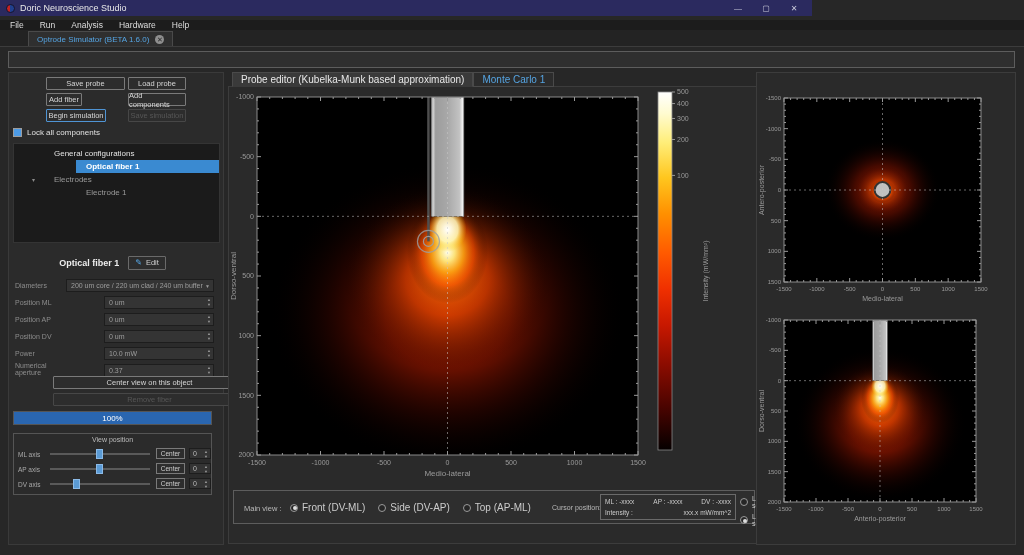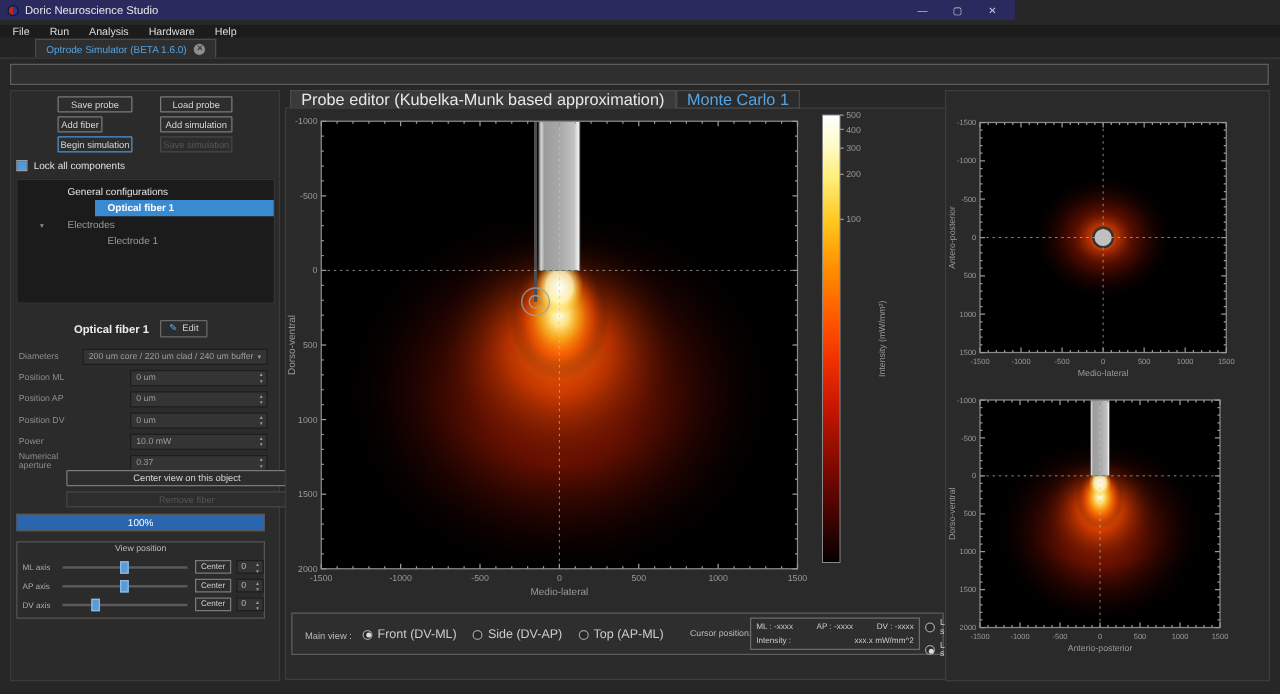--- a/index.html
+++ b/index.html
@@ -38,21 +38,21 @@
     background:#2f2f2f; border:1px solid #5d5d5d; }
 
   
   .left-panel { position:absolute; left:8px; top:72px; width:216px; height:473px;
     border:1px solid #3a3a3a; background:#2b2b2b; }
   .btn { position:absolute; background:#2d2d2d; border:1px solid #7a7a7a; color:#d6d6d6;
     font-size:7.5px; display:flex; align-items:center; justify-content:center;
     border-radius:1px; cursor:default; }
   .btn.primary { border-color:#4f94d4; }
   .btn.disabled { color:#565656; border-color:#474747; }
-  .b-save  { left:37px; top:4px;  width:60px; height:13px;text-align:center; }
+  .b-save  { left:37px; top:4px;  width:79px; height:13px;text-align:center; }
   .b-load  { left:119px; top:4px; width:58px; height:13px; }
   .b-fiber { left:37px; top:20px; width:36px; height:13px; }
   .b-elec  { left:119px; top:20px; width:58px; height:13px; }
   .b-sim   { left:37px; top:36px; width:60px; height:13px; }
   .b-savesim{ left:119px; top:36px; width:58px; height:13px; }
 
   .check-row { position:absolute; left:4px; top:55px; display:flex; gap:5px;
     align-items:center; font-size:8px; color:#e0e0e0; }
   .checkbox { width:9px; height:9px; border:1px solid #9d9d9d; background:#232323;
     display:flex; align-items:center; justify-content:center; }
@@ -104,21 +104,21 @@
     display:flex; align-items:center; justify-content:center; }
   .vp-spin { position:absolute; left:173px; top:0; width:22px; height:11px;
     background:#343434; border:1px solid #1d1d1d; color:#bbbbbb; font-size:7px;
     display:flex; align-items:center; padding-left:3px; }
 
   
   .center-panel { position:absolute; left:228px; top:72px; width:548px; height:473px; }
   .pane { position:absolute; left:0; top:14px; width:547px; height:458px;
     border:1px solid #3c3c3c; background:#2a2a2a; }
   .plot-tabs { position:absolute; left:4px; top:0; display:flex; }
-  .plot-tab { height:15px; border:1px solid #4a4a4a; font-size:13px; display:flex;
+  .plot-tab { height:15px; border:1px solid #4a4a4a; font-size:10px; display:flex;
     align-items:center; padding:0 8px; }
   .plot-tab.active { background:#3a3a3a; color:#e8e8e8; border-bottom-color:#3a3a3a; }
   .plot-tab.inactive { background:#2c2c2c; color:#55a4e2; }
   .main-plot-svg { position:absolute; left:0; top:16px; }
 
   .bottom-bar { position:absolute; left:5px; top:418px; width:522px; height:34px;
     border:1px solid #5d5d5d; background:#2e2e2e; }
   .mv-label { position:absolute; left:10px; top:13px; font-size:7.5px; color:#bbbbbb; }
   .radio-group { position:absolute; left:56px; top:11px; display:flex; gap:13px; }
   .radio { display:flex; gap:4px; align-items:center; font-size:10px; color:#cccccc; }
@@ -219,21 +219,21 @@
     <span class="closer">✕</span>
   </div>
 </div>
 
 <div class="statusstrip"></div>
 
 <div class="left-panel">
   <div class="btn b-save">Save probe</div>
   <div class="btn b-load">Load probe</div>
   <div class="btn b-fiber">Add fiber</div>
-  <div class="btn b-elec">Add simulation</div>
+  <div class="btn b-elec">Add components</div>
   <div class="btn primary b-sim">Begin simulation</div>
   <div class="btn disabled b-savesim">Save simulation</div>
 
   <div class="check-row">
     <span class="checkbox">
         <span class="inner"></span>
       </span>
     <span>Lock all components</span>
   </div>
 

